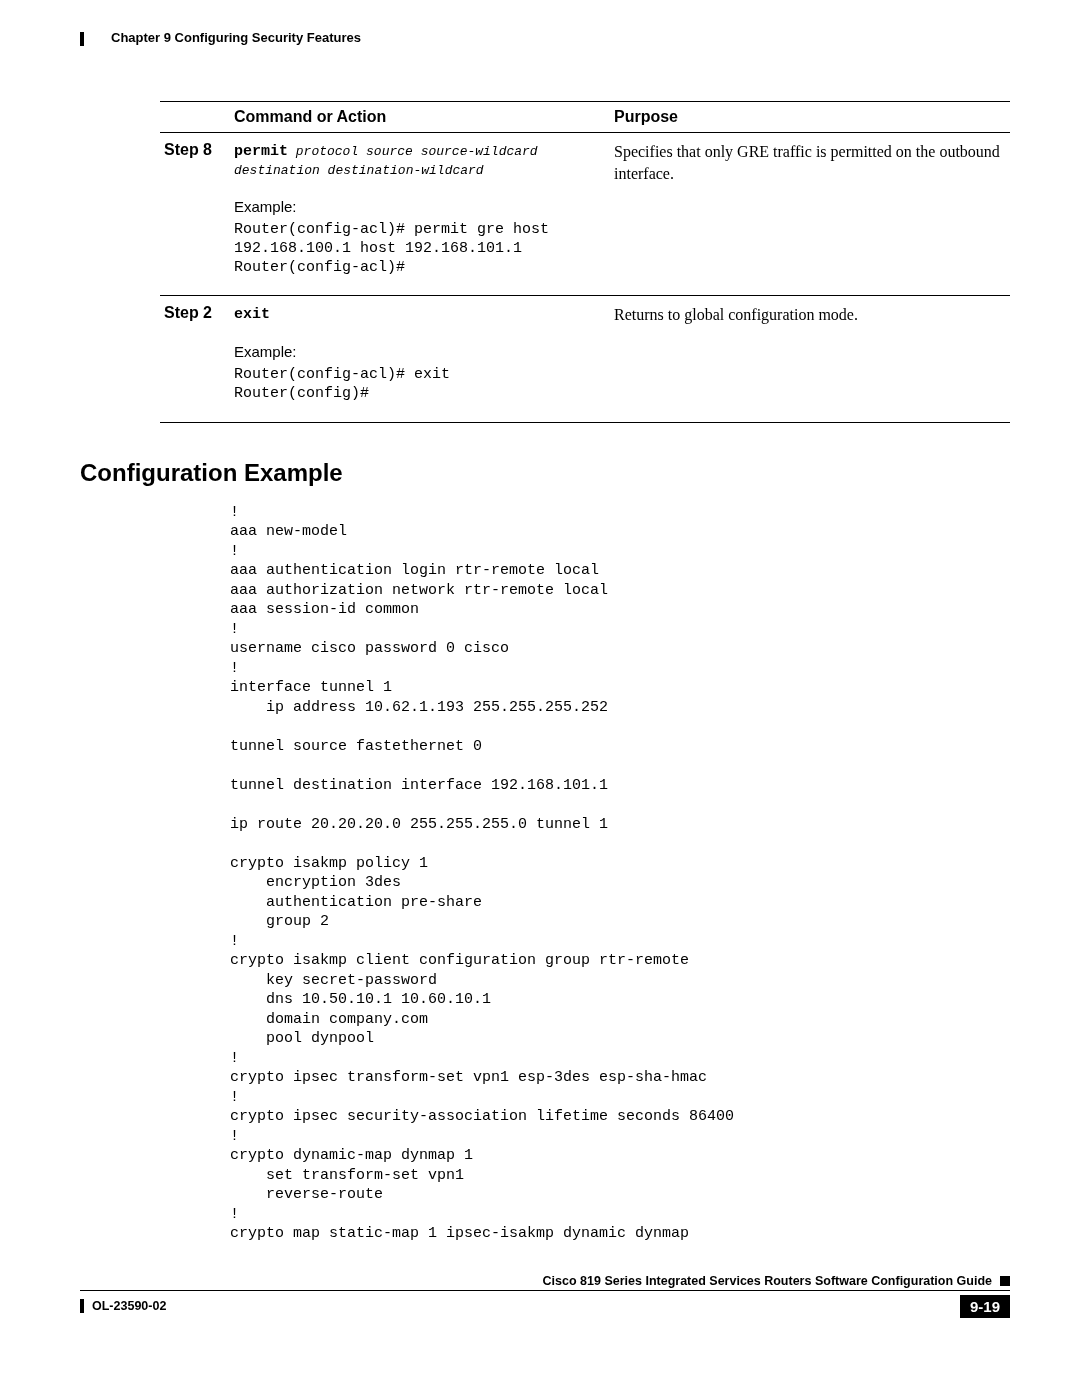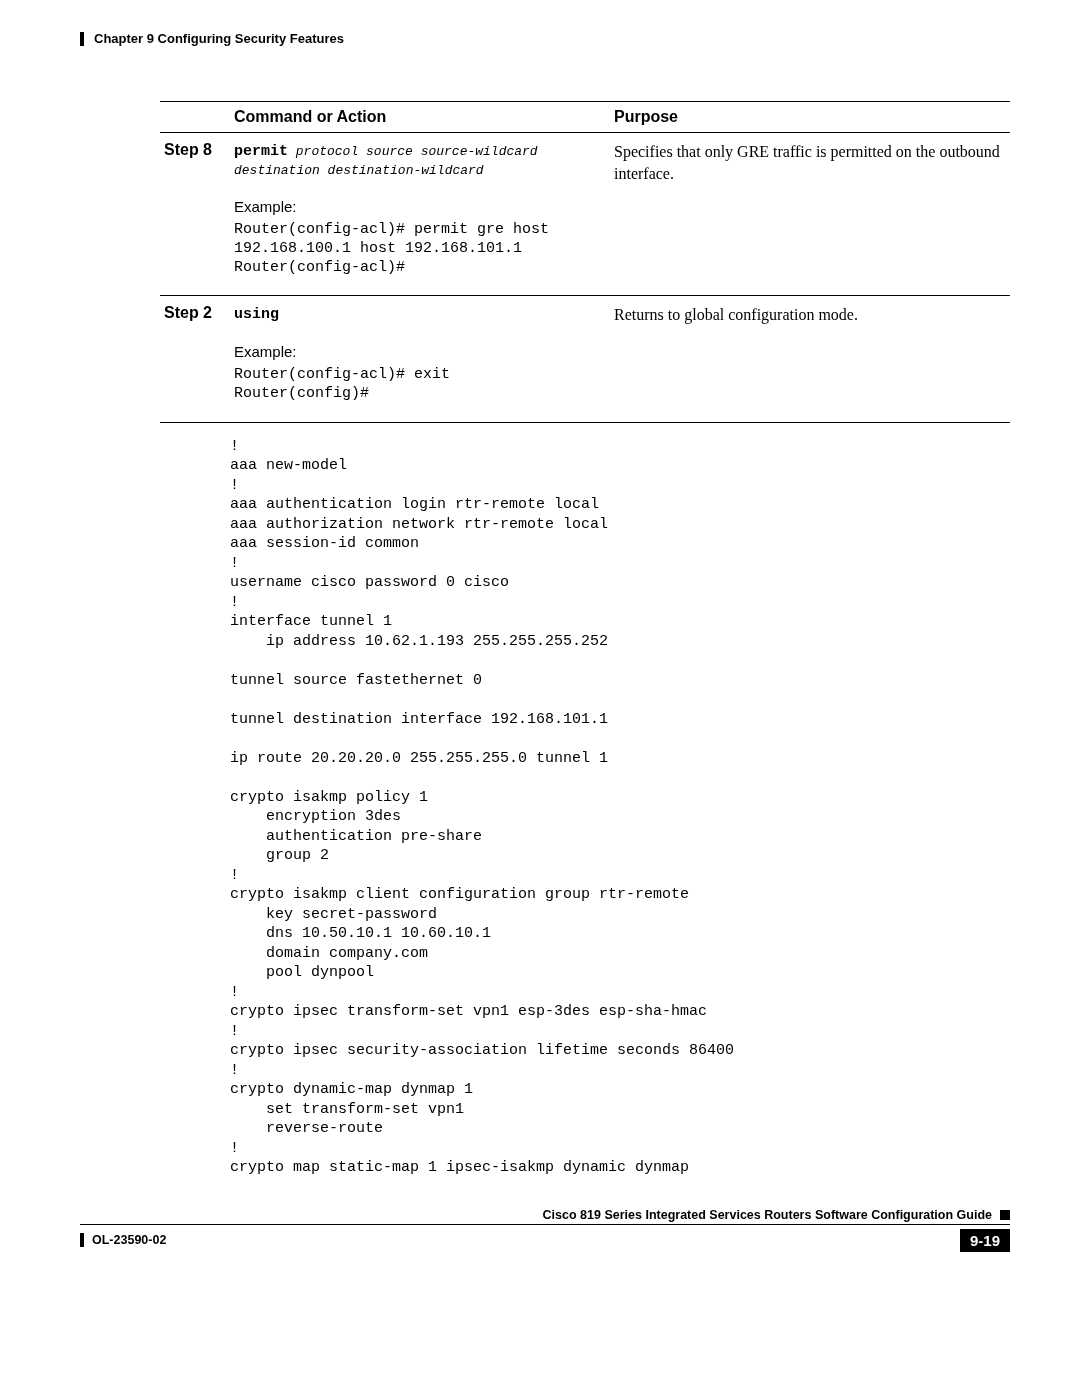--- a/index.html
+++ b/index.html
@@ -9,21 +9,22 @@
     font-family: Georgia, 'Times New Roman', serif;
     color: #000;
     width: 1080px;
   }
   .page {
     padding: 30px 70px 30px 80px;
     box-sizing: border-box;
   }
   .header-bar {
     display: flex;
-    align-items: center;
+    align-items: flex-start;
+    gap: 17px;
   }
   .header-marker {
     width: 4px;
     height: 14px;
     background: #000;
     margin-right: 10px;
     margin-top: 2px;
   }
   .header-text {
     font-family: Arial, Helvetica, sans-serif;
@@ -216,30 +217,31 @@
             <div class="example-label">Example:</div>
             <div class="mono">Router(config-acl)# permit gre host
 192.168.100.1 host 192.168.101.1
 Router(config-acl)#</div>
           </td>
           <td class="purpose-text">Specifies that only GRE traffic is permitted on the outbound interface.</td>
         </tr>
         <tr>
           <td class="step-label">Step 2</td>
           <td>
-            <span class="cmd-bold">using</span>
+            <span class="cmd-bold">exit</span>
             <div class="example-label">Example:</div>
             <div class="mono">Router(config-acl)# exit
 Router(config)#</div>
           </td>
           <td class="purpose-text">Returns to global configuration mode.</td>
         </tr>
       </tbody>
     </table>
 
+    <h2 class="section">Configuration Example</h2>
 
 
     <div class="config-block">!
 aaa new-model
 !
 aaa authentication login rtr-remote local
 aaa authorization network rtr-remote local
 aaa session-id common
 !
 username cisco password 0 cisco

